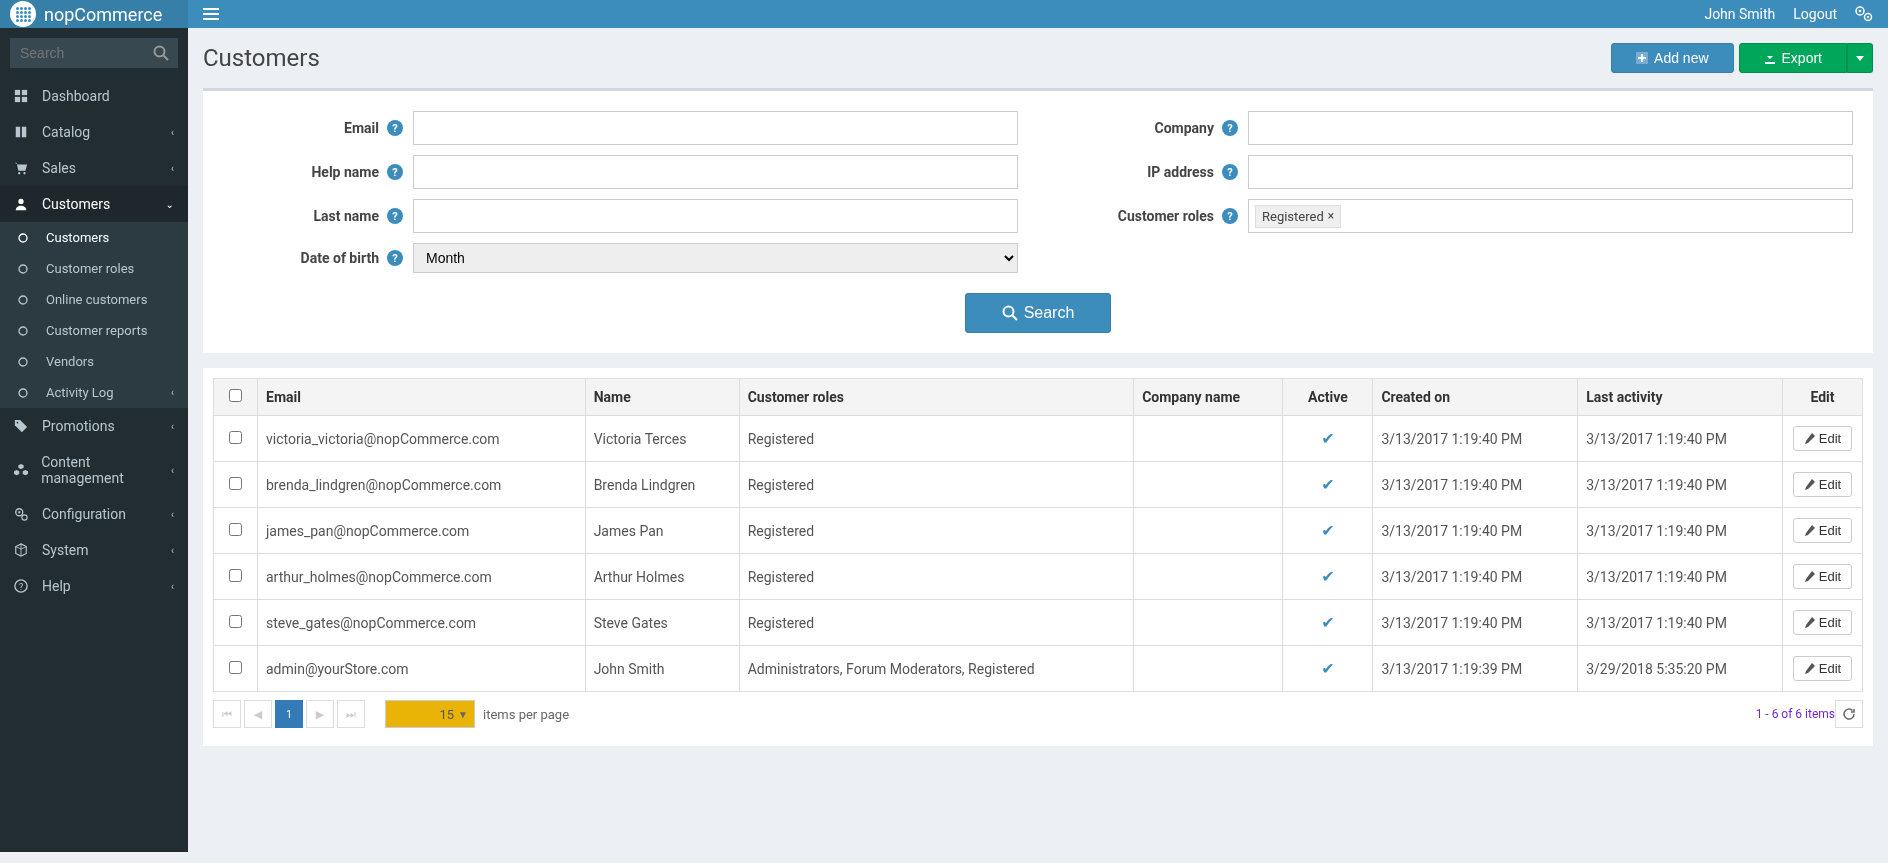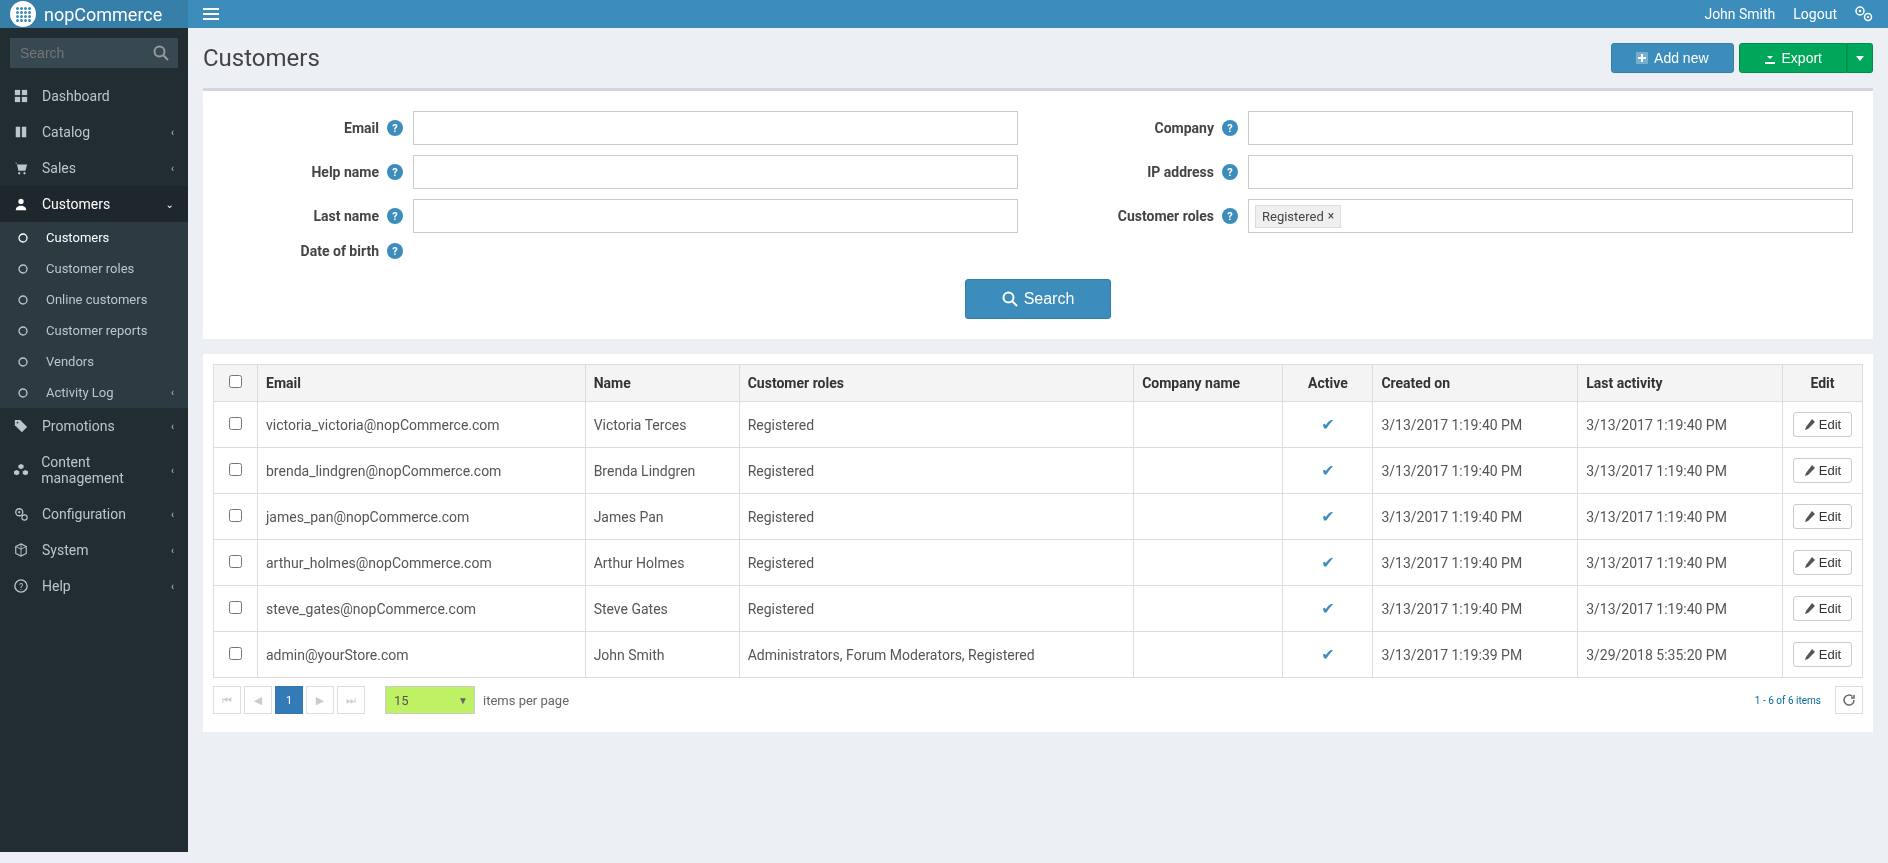--- a/index.html
+++ b/index.html
@@ -235,25 +235,26 @@
 .pager-btn.disabled { color: #ccc; cursor: default; }
 .page-size {
   width: 90px;
   height: 28px;
   border: 1px solid #ccc;
   padding: 0 20px 0 8px;
   font-size: 13px;
   position: relative;
   display: flex;
   align-items: center;
-  background: #bef264;
+  background: #eab308;
+  justify-content: flex-end;
 }
 .page-size::after { content: "▼"; position: absolute; right: 6px; font-size: 10px; color: #666; }
 .items-label { margin-left: 8px; font-size: 13px; color: #666; }
-.pager-info { margin-left: auto; font-size: 10px; color: #0369a1; display: flex; align-items: center; gap: 14px; }
+.pager-info { margin-left: auto; font-size: 12px; color: #6d28d9; display: flex; align-items: center; }
 .refresh-btn {
   width: 28px;
   height: 28px;
   border: 1px solid #ddd;
   background: #fff;
   display: inline-flex;
   align-items: center;
   justify-content: center;
   cursor: pointer;
   color: #666;
@@ -517,20 +518,21 @@
                 <span class="help-icon">?</span>
               </label>
             <input class="form-control" type="text" style="">
           </div>
           <div class="form-row">
             <label class="form-label">
                 <span>Date of birth</span>
                 <span class="help-icon">?</span>
               </label>
             <div class="dob-selects">
+              <select><option>Month</option></select>
             </div>
           </div>
         </div>
         <div class="form-col">
           <div class="form-row">
             <label class="form-label">
                 <span>Company</span>
                 <span class="help-icon">?</span>
               </label>
             <input class="form-control" type="text" style="">

